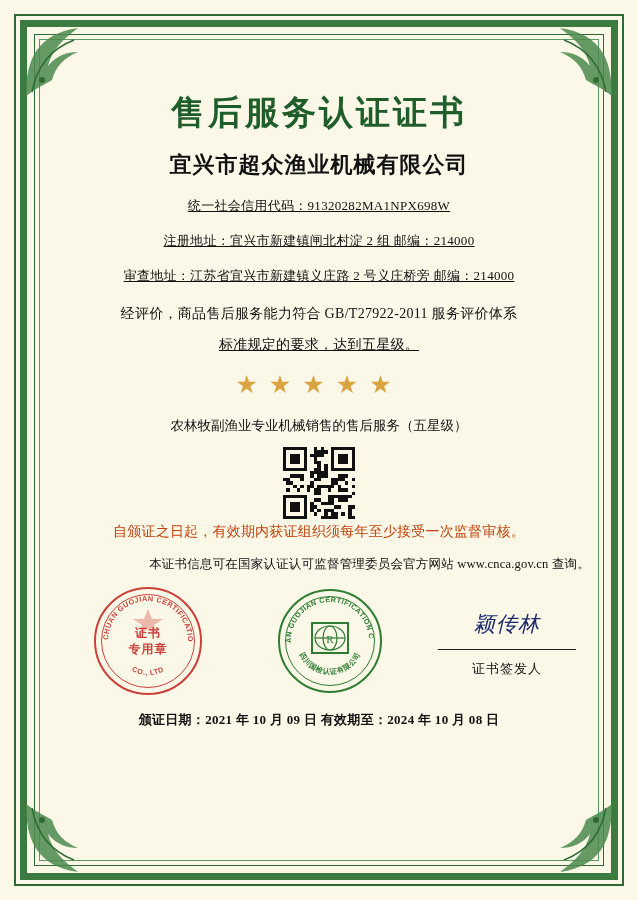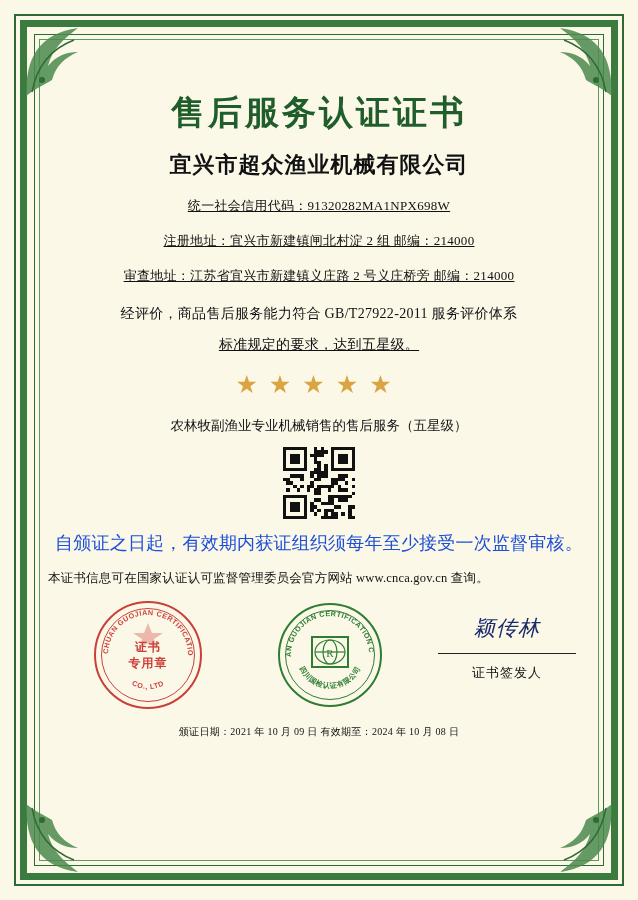--- a/index.html
+++ b/index.html
@@ -156,27 +156,27 @@
     width: 72px;
     height: 72px;
     display: grid;
     grid-template-columns: repeat(21, 1fr);
     grid-template-rows: repeat(21, 1fr);
     background: #fbf8e8;
   }
   .qr i { background: #111; display: block; }
   .note {
     text-align: center;
-    font-size: 18px;
-    color: #1d4ed8;
-    margin-top: 12px;
+    font-size: 14px;
+    color: #c2410c;
+    margin-top: 4px;
     letter-spacing: 0.2px;
   }
   .note2 {
-    text-align: left;
+    text-align: right;
     font-size: 12.5px;
     color: #111;
     margin-top: 15px;
     letter-spacing: 0.2px;
   }
   .seals {
     position: relative;
     height: 118px;
     margin-top: 14px;
   }
@@ -230,21 +230,21 @@
   }
   .seal-green .globe {
     position: absolute;
     left: 50%; top: 50%;
     width: 44px; height: 40px;
     margin-left: -22px; margin-top: -22px;
   }
   .sig-area {
     position: absolute;
     right: 8px;
-    top: 6px;
+    top: 16px;
     width: 150px;
     text-align: center;
   }
   .sig-script {
     font-family: "Liberation Serif", serif;
     font-style: italic;
     font-size: 21px;
     color: #1b2a6b;
     height: 42px;
     line-height: 42px;
@@ -255,24 +255,25 @@
     margin: 4px 6px 0 6px;
   }
   .sig-label {
     font-size: 13px;
     color: #111;
     margin-top: 10px;
     letter-spacing: 1px;
   }
   .dates {
     text-align: center;
-    font-size: 10px;
+    font-size: 13px;
     color: #111;
     margin-top: 6px;
     letter-spacing: 0.3px;
+    font-weight: bold;
   }
   .addr {
     text-align: center;
     font-size: 12.5px;
     color: #111;
     margin-top: 14px;
     letter-spacing: 0.3px;
   }
   .web {
     text-align: center;

